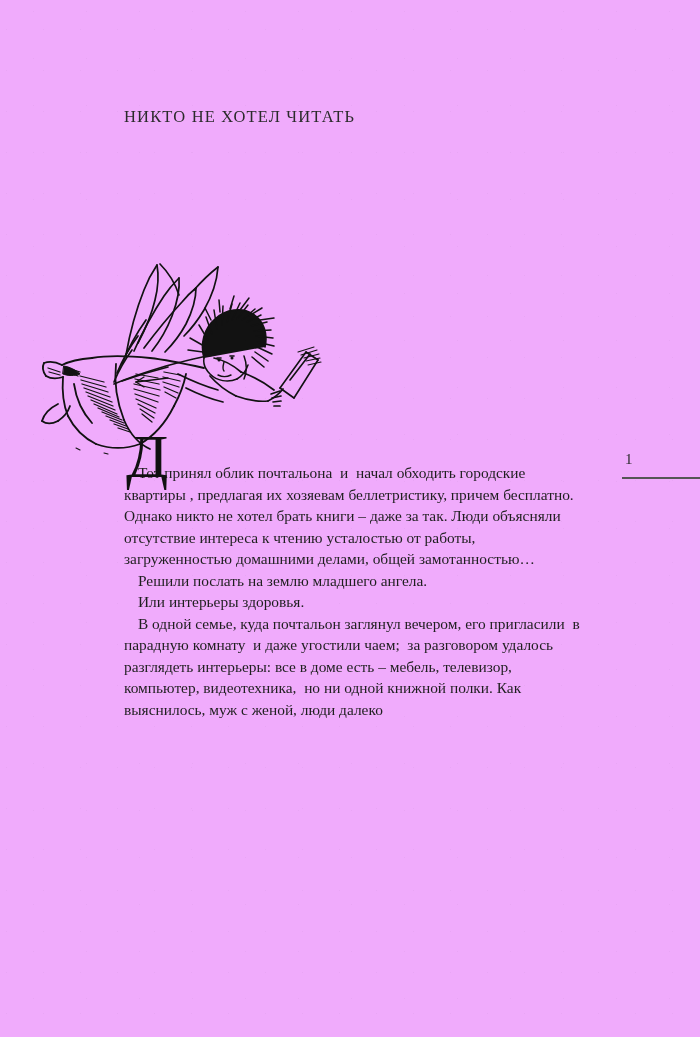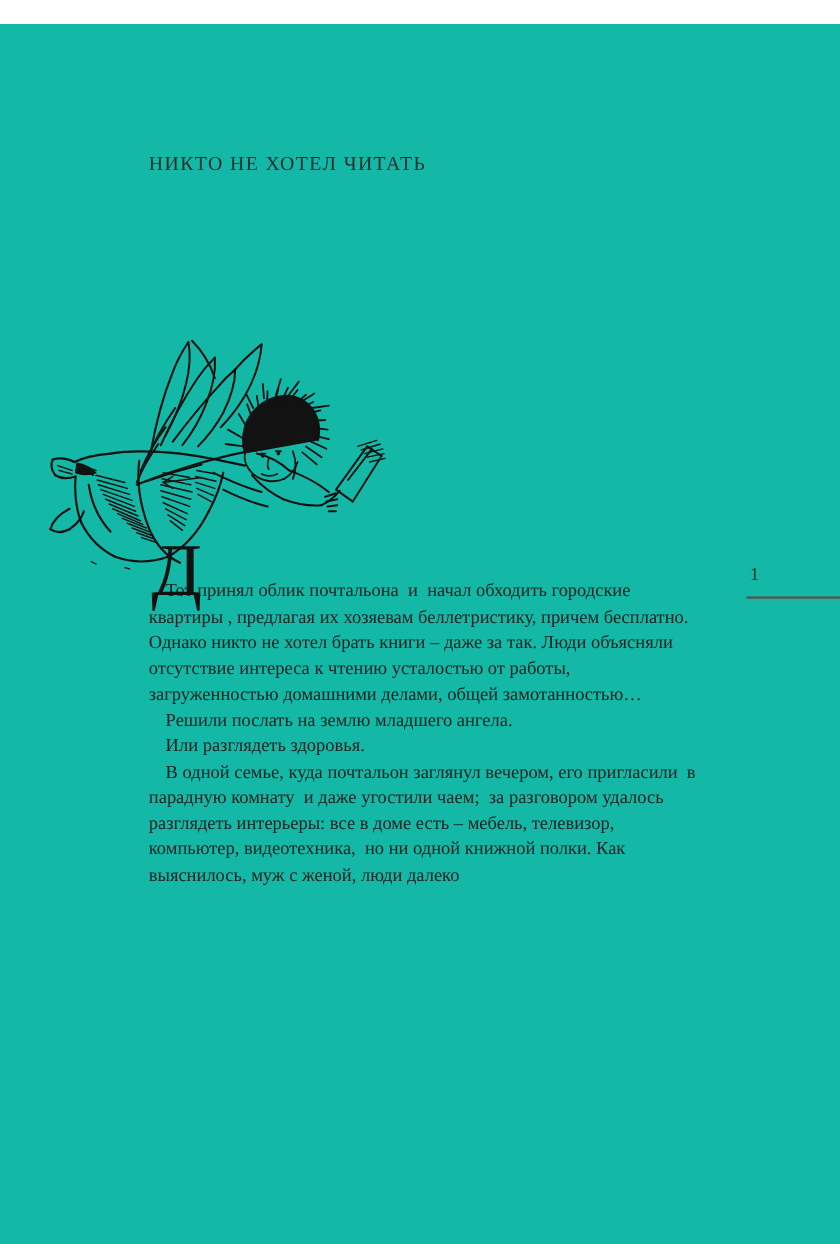--- a/index.html
+++ b/index.html
@@ -13,22 +13,21 @@
     position: relative;
     overflow: hidden;
     font-family: "Liberation Serif", "DejaVu Serif", serif;
     color: #1a1a1a;
     -webkit-font-smoothing: antialiased;
   }
 
   .page {
     position: absolute;
     inset: 0;
-    background: #14b8a6;
-    margin-top: 20px;
+    background: #f0abfc;
   }
 
   
   .chapter-title {
     position: absolute;
     left: 124px;
     top: 107px;
     font-size: 16.5px;
     letter-spacing: 1.15px;
     color: #2b2b2b;
@@ -321,18 +320,18 @@
     <span class="folio-number">1</span>
     <span class="folio-rule"></span>
   </div>
 
   <div class="textblock">
     <div class="dropcap-wrap">
       <span class="dropcap">Д</span>
     </div>
     <p class="indent">Тот принял облик почтальона  и  начал обходить городские квартиры , предлагая их хозяевам беллетристику, причем бесплатно. Однако никто не хотел брать книги – даже за так. Люди объясняли отсутствие интереса к чтению усталостью от работы,  загруженностью домашними делами, общей замотанностью…</p>
     <p class="indent">Решили послать на землю младшего ангела.</p>
-    <p class="indent">Или разглядеть здоровья.</p>
+    <p class="indent">Или интерьеры здоровья.</p>
     <p class="indent">В одной семье, куда почтальон заглянул вечером, его пригласили  в парадную комнату  и даже угостили чаем;  за разговором удалось разглядеть интерьеры: все в доме есть – мебель, телевизор, компьютер, видеотехника,  но ни одной книжной полки. Как выяснилось, муж с женой, люди далеко</p>
   </div>
 
   <div class="grain"></div>
 </div>
 
 </body></html>

